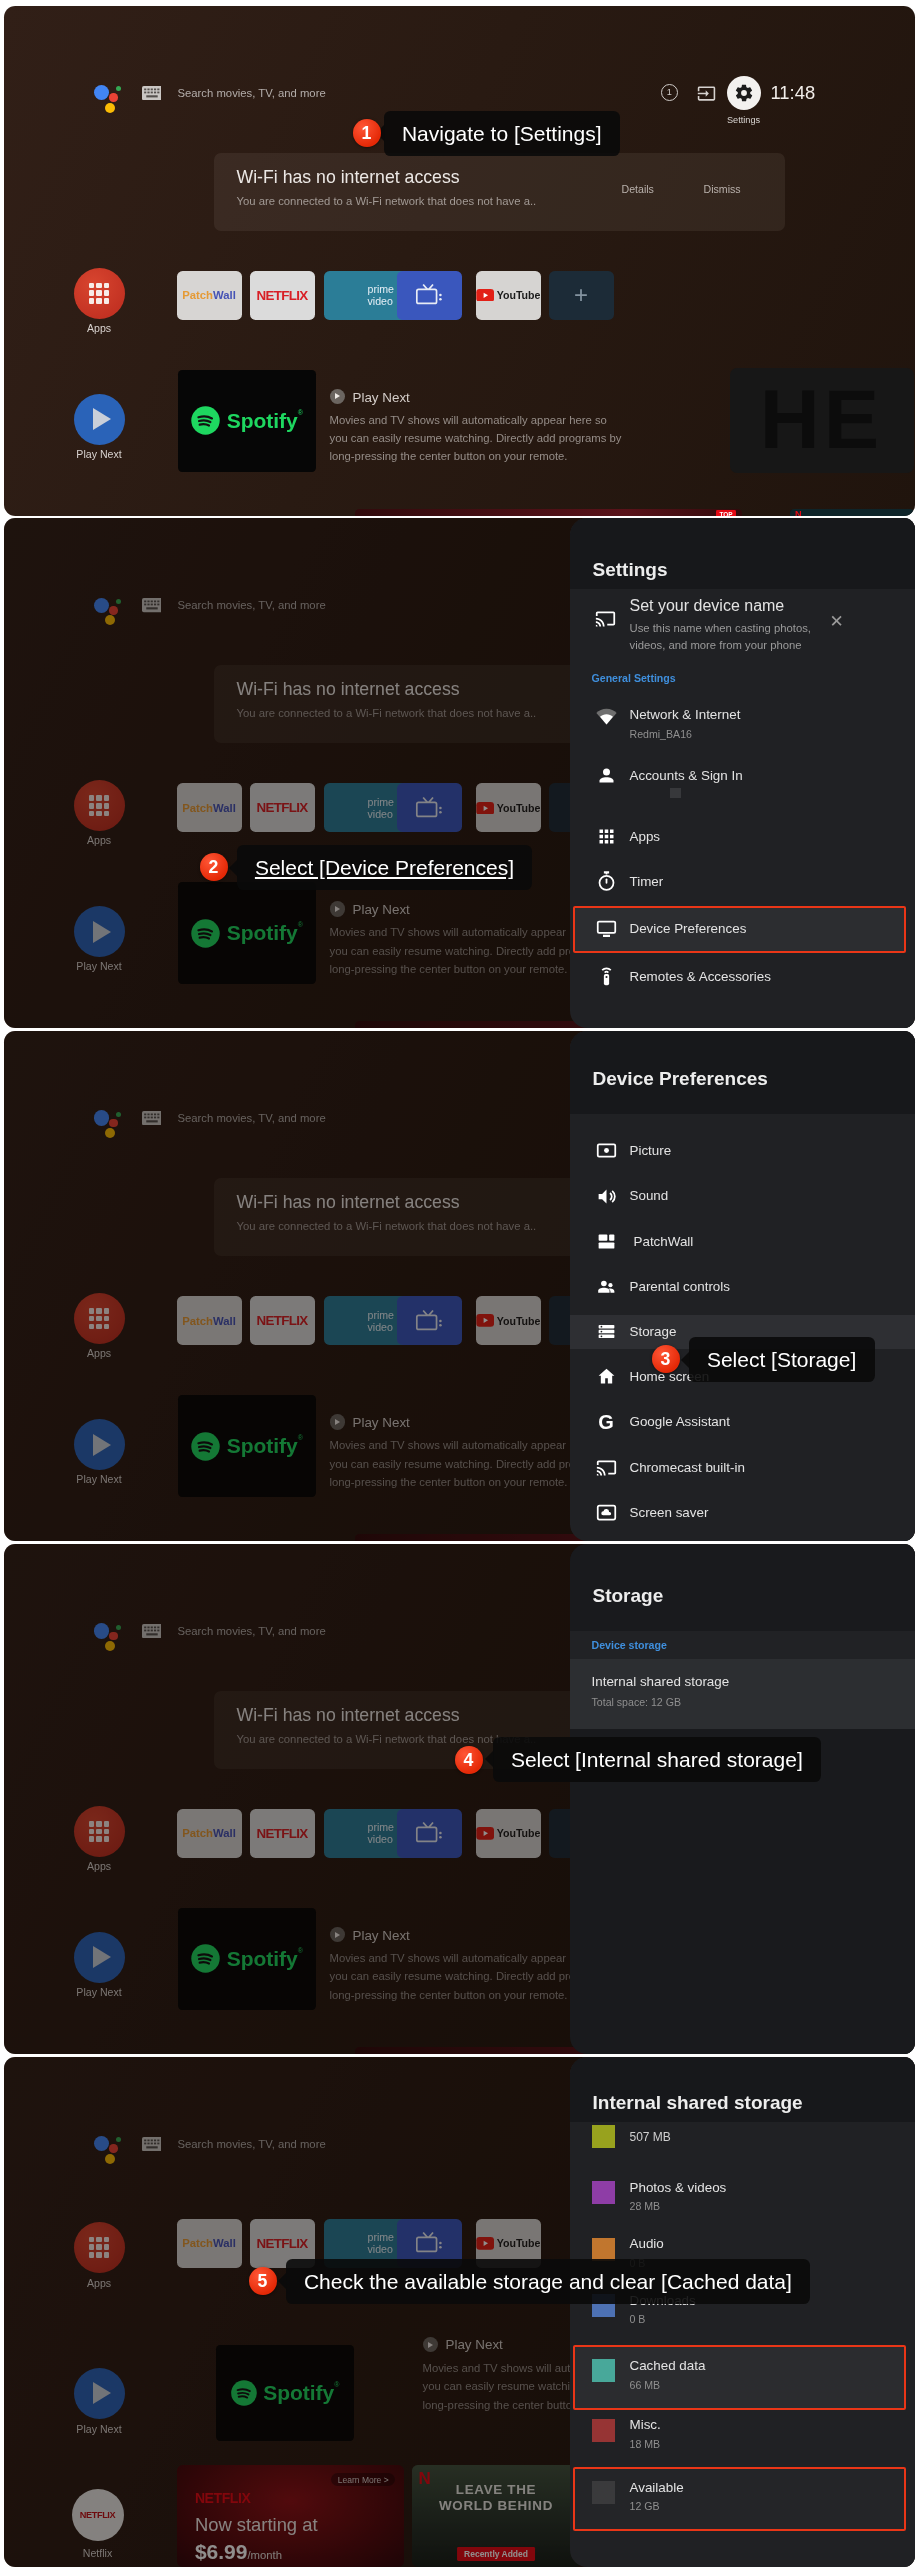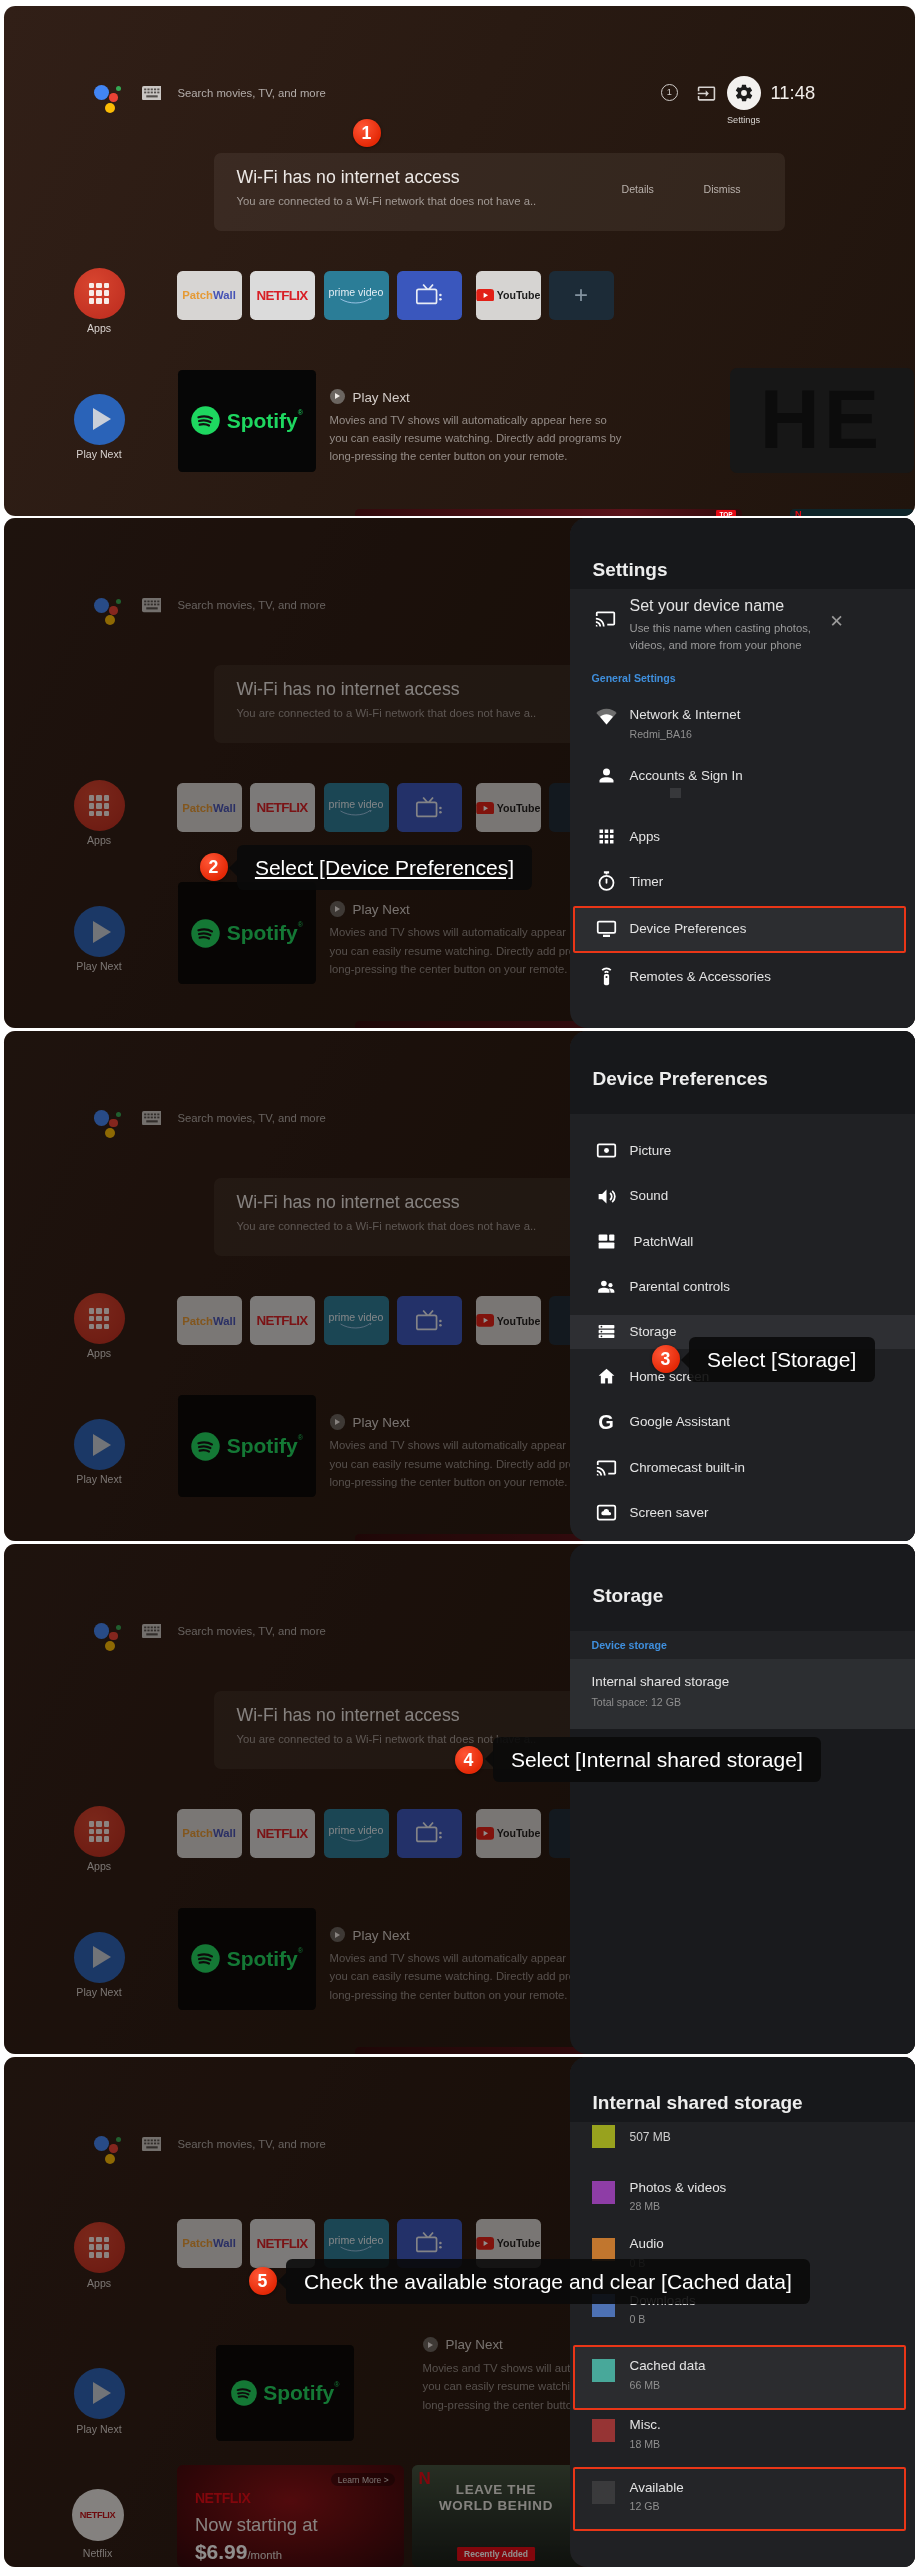--- a/index.html
+++ b/index.html
@@ -32,21 +32,21 @@
   .wifi-btn.d1{left:408px;} .wifi-btn.d2{left:490px;}
   .apps-circle{position:absolute;left:70px;top:262px;width:51px;height:51px;border-radius:50%;
                background:radial-gradient(circle at 38% 32%,#d8452f,#c23122 75%);display:flex;align-items:center;justify-content:center;}
   .agrid{display:grid;grid-template-columns:repeat(3,5.6px);grid-template-rows:repeat(3,5.6px);gap:2.1px;}
   .agrid i{background:#f7ece7;border-radius:1.1px;}
   .row-label{position:absolute;width:51px;left:70px;text-align:center;font-size:10.6px;color:#d8d2cf;}
   .card{position:absolute;top:265px;width:65px;height:49px;border-radius:5.6px;display:flex;align-items:center;justify-content:center;}
   .c-patchwall{left:173px;background:#d7d5d3;font-size:11.3px;font-weight:700;}
   .c-patchwall .p1{color:#e59a35;} .c-patchwall .p2{color:#4653b5;}
   .c-netflix{left:246px;background:#dbdbdb;color:#d81f26;font-size:13.4px;font-weight:800;letter-spacing:-0.7px;}
-  .c-prime{left:320px;background:#2b7d97;flex-direction:column;color:#e4eef5;font-size:10.6px;font-weight:500;}
+  .c-prime{left:320px;background:#2b7d97;color:#e4eef5;font-size:10.6px;font-weight:500;padding-left:44px;}
   .c-tv{left:393px;background:#3a57bd;}
   .c-youtube{left:472px;background:#d6d4d2;gap:2.8px;color:#1c1c1c;font-size:10.6px;font-weight:700;}
   .c-plus{left:545px;background:#1c2b37;color:#8494a0;font-size:24px;font-weight:300;}
   .pn-circle{position:absolute;left:70px;top:388px;width:51px;height:51px;border-radius:50%;background:#2a63b8;
              display:flex;align-items:center;justify-content:center;}
   .tri{width:0;height:0;border-top:11.3px solid transparent;border-bottom:11.3px solid transparent;border-left:18.4px solid #c9cfd9;margin-left:5.6px;}
   .spotify-card{position:absolute;left:174px;top:364px;width:138px;height:102px;border-radius:4.2px;background:#060606;
                 display:flex;align-items:center;justify-content:center;gap:5.6px;}
   .spotify-word{color:#1ed760;font-size:21px;font-weight:700;}
   .spotify-r{color:#1ed760;font-size:7px;vertical-align:top;}
@@ -227,20 +227,21 @@
   </div>
   <div class="hero-card">HE</div>
   <div class="strip sa">
         <span class="top-chip">TOP</span>
       </div>
   <div class="strip sb">
         <span class="n-chip">N</span>
       </div>
 </div>
   <div class="badge" style="left:349px;top:113px;">1</div>
+  <div class="tip" style="left:380px;top:105px;">Navigate to [Settings]</div>
 </div>
 
 <div class="panel">
   <div class="home">
   <div class="assist">
     <i class="ad b"></i>
         <i class="ad r"></i>
         <i class="ad g"></i>
         <i class="ad y"></i>
   </div>

